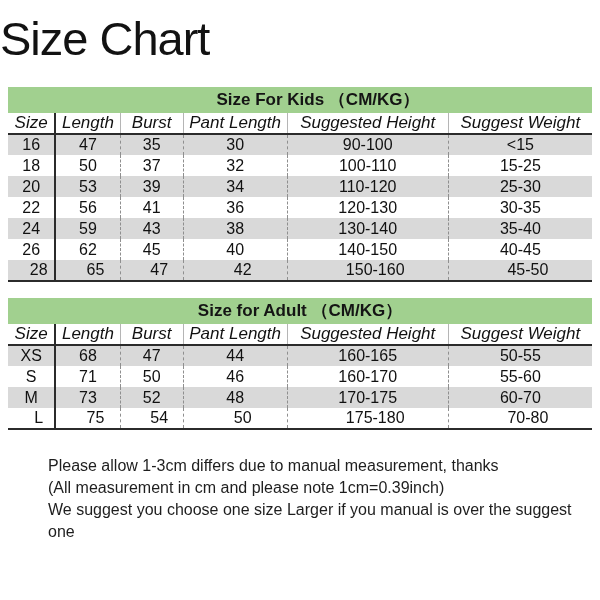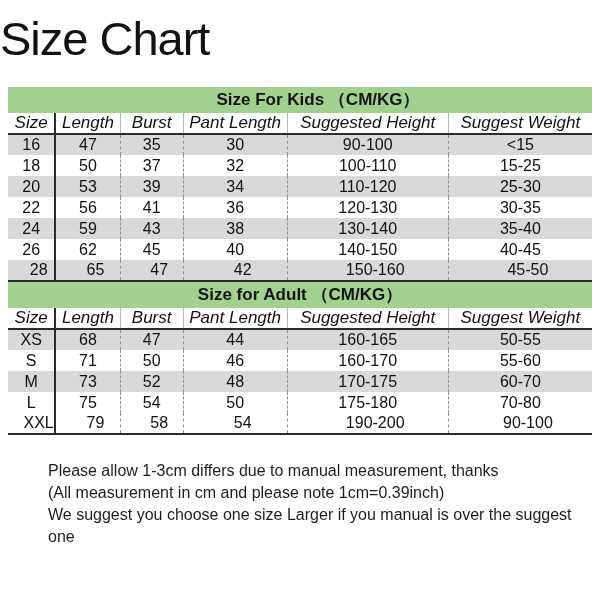--- a/index.html
+++ b/index.html
@@ -23,21 +23,21 @@
   .band {
     height: 26px;
     line-height: 26px;
     background: #a1d08f;
     text-align: center;
     font-size: 17px;
     font-weight: bold;
     color: #141414;
   }
   .band-kids { margin-top: 21px; padding-left: 36px; }
-  .band-adult { }
+  .band-adult { margin-top: 16px; }
   table {
     width: 100%;
     border-collapse: collapse;
     table-layout: fixed;
   }
   th, td {
     height: 21px;
     padding: 0;
     text-align: center;
     vertical-align: middle;
@@ -204,28 +204,20 @@
         <td>60-70</td>
       </tr>
       <tr class="plain">
         <td>L</td>
         <td>75</td>
         <td>54</td>
         <td>50</td>
         <td>175-180</td>
         <td>70-80</td>
       </tr>
-      <tr class="plain">
-        <td>XXL</td>
-        <td>79</td>
-        <td>58</td>
-        <td>54</td>
-        <td>190-200</td>
-        <td>90-100</td>
-      </tr>
     </tbody>
   </table>
 </div>
 
 <div class="footer">
   <div>Please allow 1-3cm differs due to manual measurement, thanks</div>
   <div>(All measurement in cm and please note 1cm=0.39inch)</div>
   <div>We suggest you choose one size Larger if you manual is over the suggest one</div>
 </div>
 

